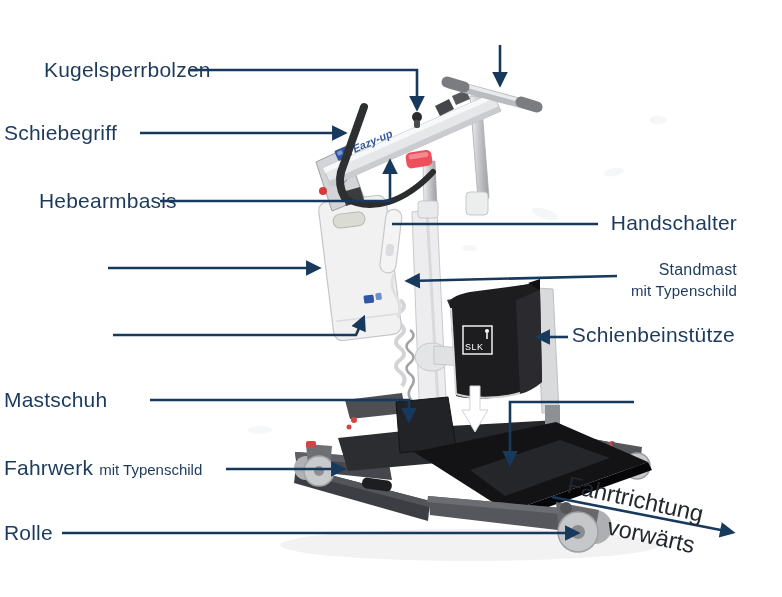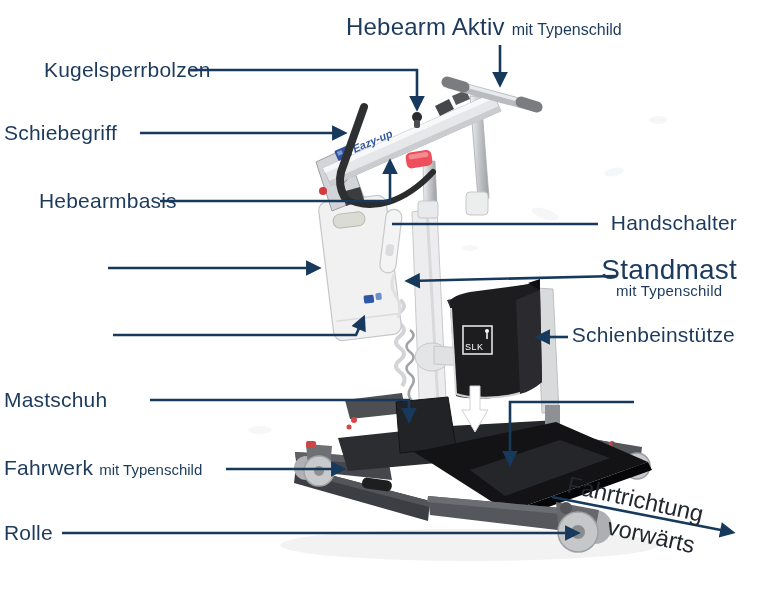--- a/index.html
+++ b/index.html
@@ -3,25 +3,25 @@
 <meta charset="utf-8">
 <style>
   html,body{margin:0;padding:0;background:#ffffff;}
   body{width:782px;height:597px;overflow:hidden;
        font-family:"Liberation Sans","DejaVu Sans",sans-serif;}
   #stage{position:relative;width:782px;height:597px;background:#ffffff;}
   #art{position:absolute;left:0;top:0;}
   .lbl{position:absolute;color:#1c3a5c;font-size:21px;line-height:24px;
        white-space:nowrap;letter-spacing:0.2px;}
   .lbl .suffix{font-size:15px;letter-spacing:0;}
-  .lbl-right{text-align:center;}
+  .lbl-right{text-align:right;}
   .lbl-top{font-size:24px;line-height:28px;}
   .lbl-top .suffix{font-size:16px;margin-left:7px;}
   .standmast-sub{display:block;font-size:15px;line-height:18px;}
-  .standmast-main{display:block;font-size:28px;line-height:25px;}
+  .standmast-main{display:block;font-size:16px;line-height:25px;}
 </style>
 </head>
 <body>
 
 <div id="stage">
 
   <svg id="art" width="782" height="597" viewBox="0 0 782 597">
     <defs>
       <linearGradient id="chrome" x1="0" y1="0" x2="1" y2="0">
         <stop offset="0" stop-color="#f2f3f4"></stop>
@@ -221,23 +221,20 @@
       <path d="M634,402 H510 V462" marker-end="url(#ah)"></path>
       <path d="M552,497 L731,532" marker-end="url(#ah)"></path>
     </g>
 
     <g fill="#23272e">
       <text x="566" y="492" font-size="23.5" transform="rotate(12.5 566 492)">Fahrtrichtung</text>
       <text x="606" y="534" font-size="23.5" transform="rotate(12.5 606 534)">vorwärts</text>
     </g>
   </svg>
 
-  <div class="lbl lbl-top" style="left:346px;top:13px;">
-    <span>Hebearm Aktiv</span><span class="suffix">mit Typenschild</span>
-  </div>
 
   <div class="lbl" style="left:4px;top:58px;margin-left:40px;">Kugelsperrbolzen</div>
   <div class="lbl" style="left:4px;top:121px;">Schiebegriff</div>
   <div class="lbl" style="left:4px;top:189px;margin-left:35px;">Hebearmbasis</div>
   <div class="lbl" style="left:4px;top:388px;text-align:center;">Mastschuh</div>
 
   <div class="lbl" style="left:4px;top:456px;">
     <span>Fahrwerk</span>
     <span class="suffix">mit Typenschild</span>
   </div>

